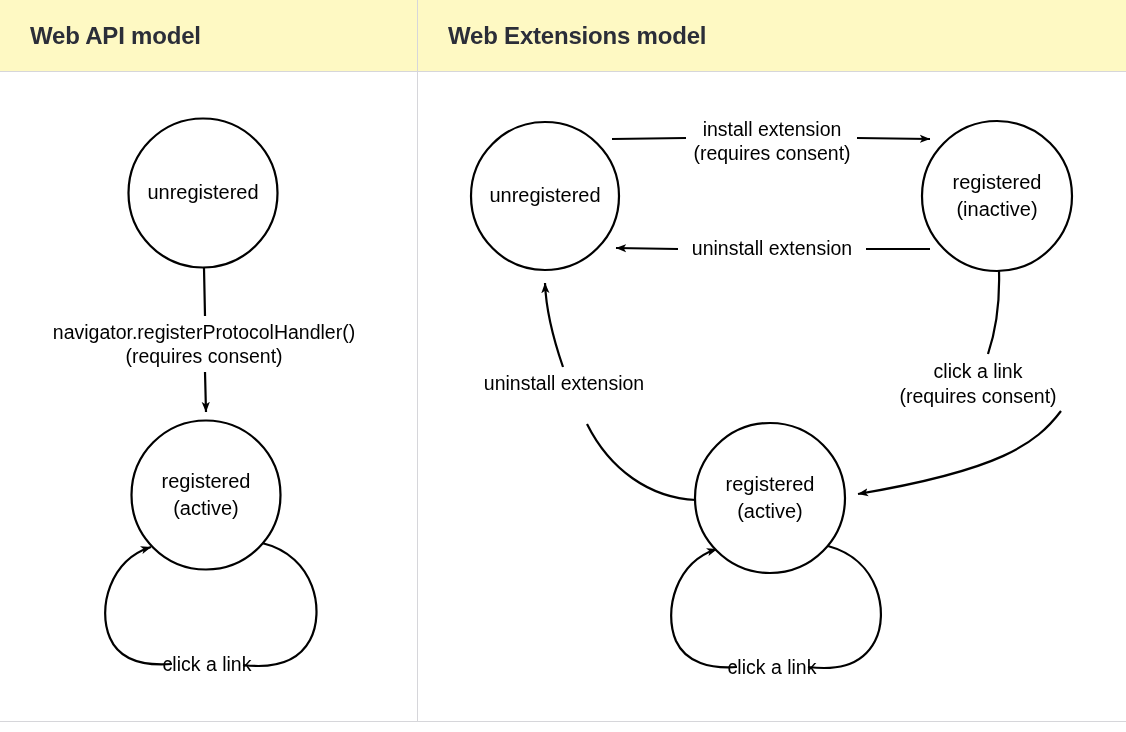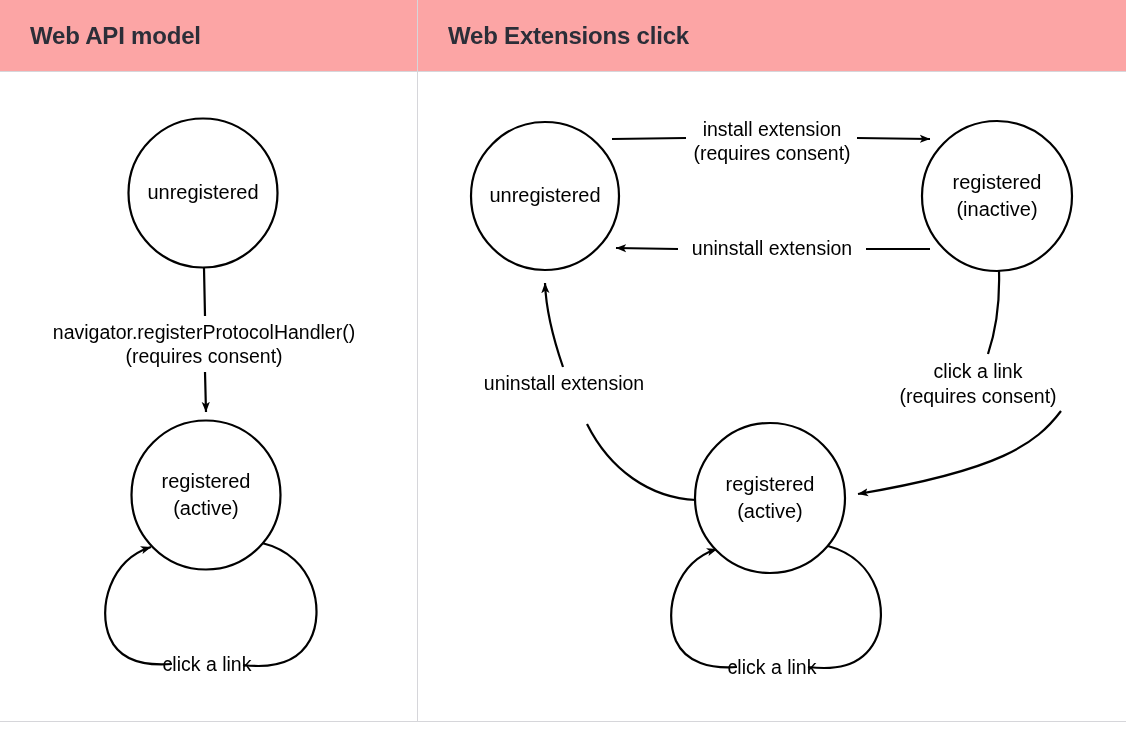--- a/index.html
+++ b/index.html
@@ -20,21 +20,21 @@
     background: #ffffff;
     box-sizing: border-box;
   }
   
   .header-band {
     position: absolute;
     left: 0;
     top: 0;
     width: 1126px;
     height: 72px;
-    background: #fca5a5;
+    background: #fef9c3;
     border-bottom: 1px solid #d6d6da;
     box-sizing: border-box;
   }
   .header-cell {
     position: absolute;
     top: 0;
     height: 71px;
     display: flex;
     align-items: center;
   }
@@ -96,21 +96,21 @@
 </head>
 <body>
 
 <div id="page">
 
   <div class="header-band">
     <div class="header-cell left">
       <span class="header-title">Web API model</span>
     </div>
     <div class="header-cell right">
-      <span class="header-title">Web Extensions click</span>
+      <span class="header-title">Web Extensions model</span>
     </div>
   </div>
 
   <div class="col-divider"></div>
   <div class="bottom-rule"></div>
 
   <svg class="diagram-svg" viewBox="0 0 1126 732">
     <defs>
       <marker id="arrowhead" markerWidth="11" markerHeight="9" refX="10.2" refY="4.5" orient="auto" markerUnits="userSpaceOnUse">
         <path d="M0,0.4 L10.4,4.5 L0,8.6 L2.6,4.5 Z" fill="#000000"></path>

